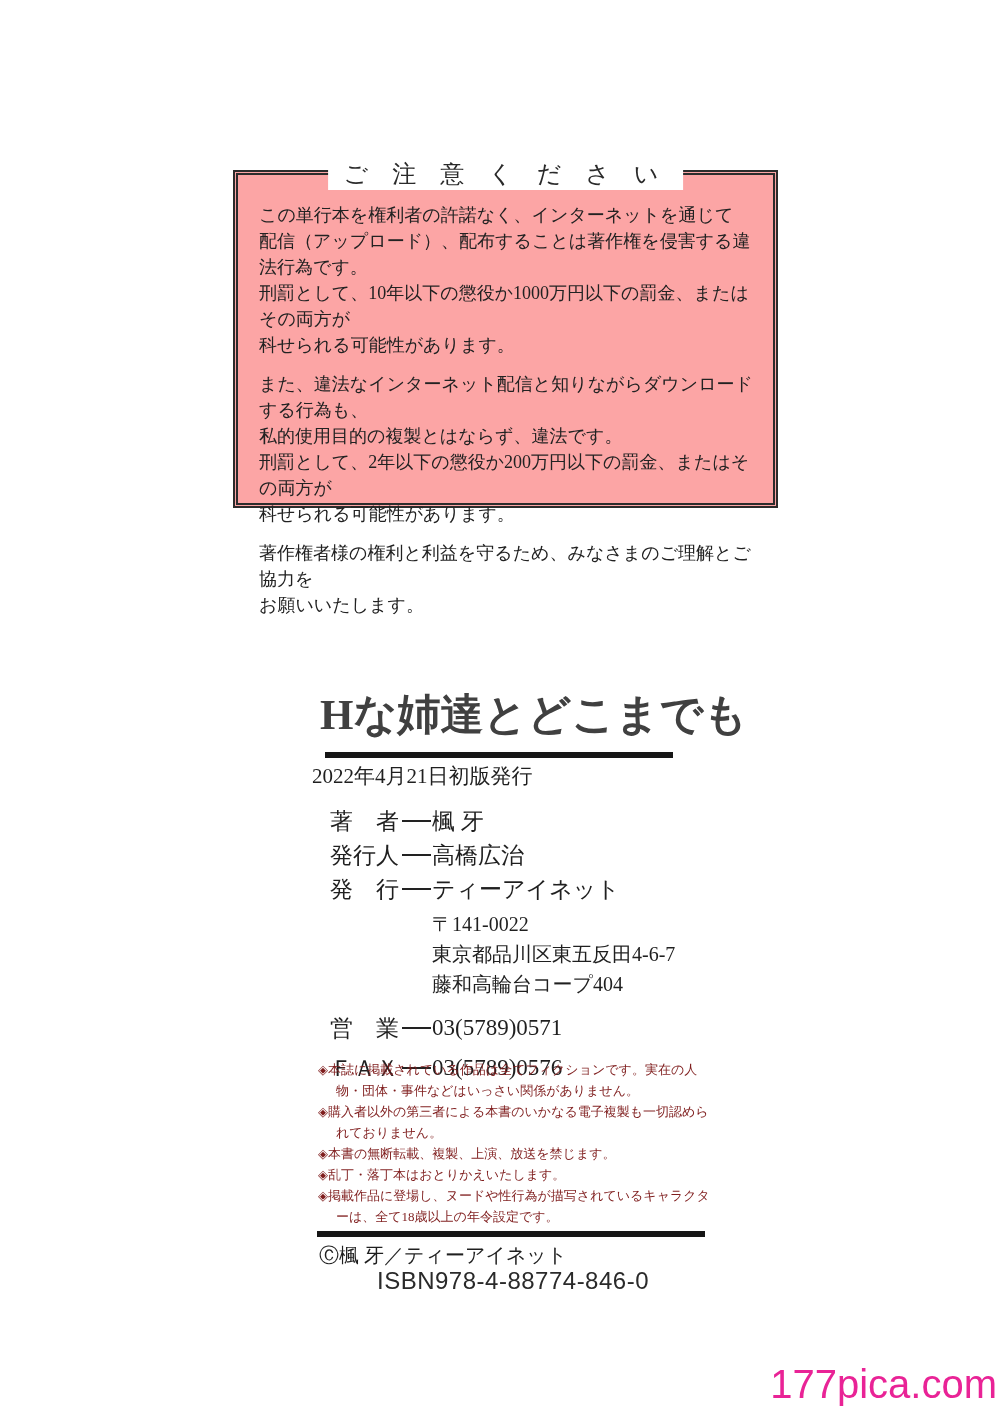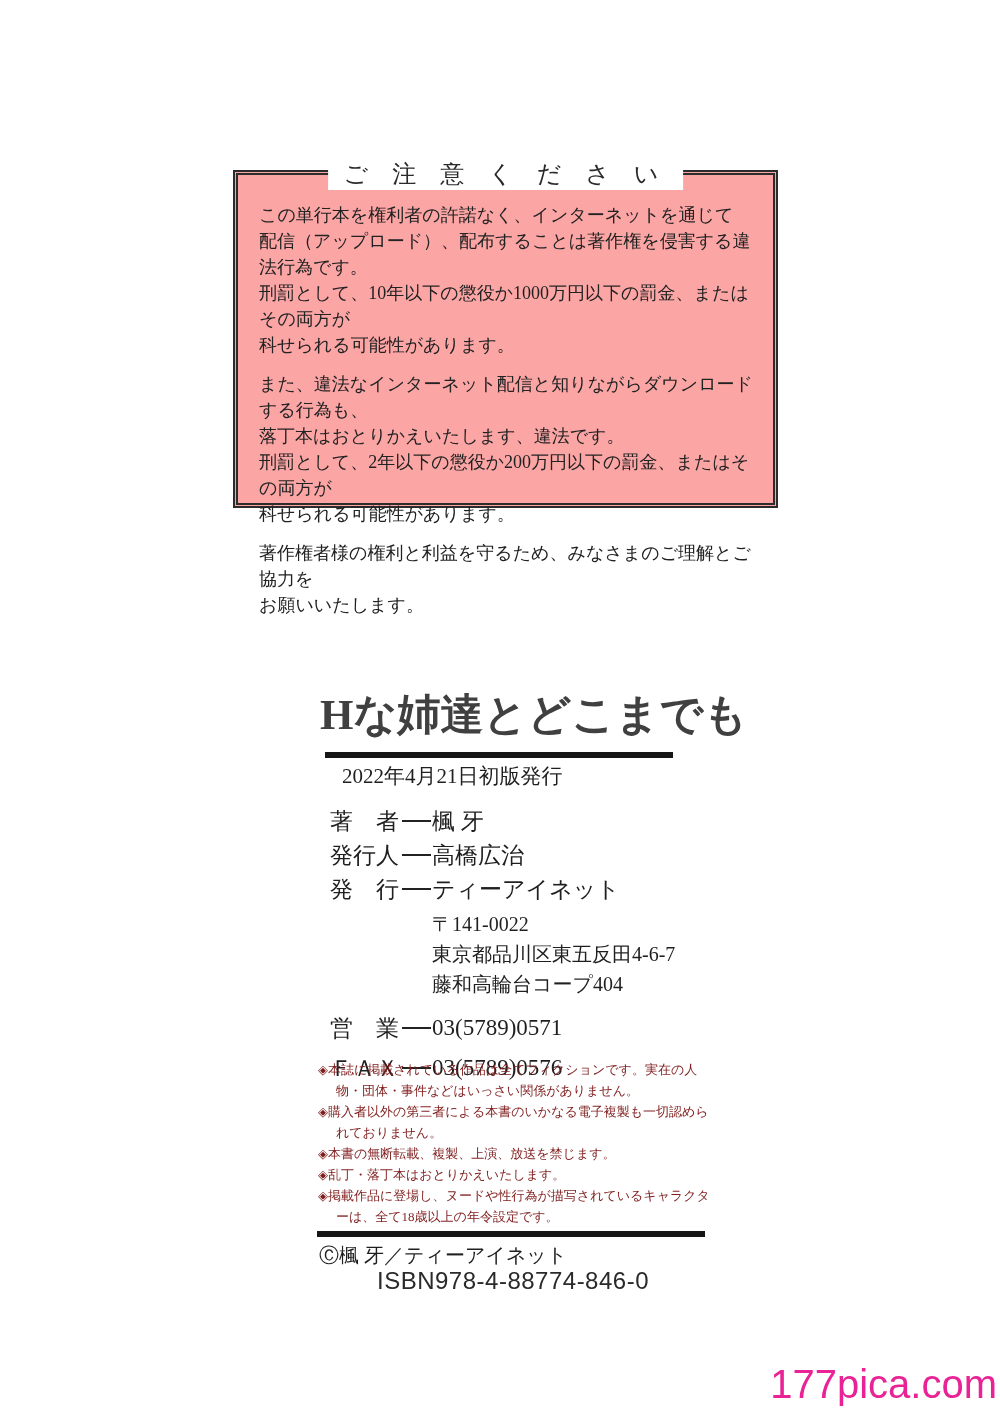--- a/index.html
+++ b/index.html
@@ -51,21 +51,21 @@
     color: #404040;
   }
   .rule-title {
     position: absolute;
     left: 325px; top: 752px;
     width: 348px; height: 6px;
     background: #161616;
   }
   .edition-date {
     position: absolute;
-    left: 342px; top: 762px;
+    left: 312px; top: 762px;
     font-size: 21px;
     white-space: nowrap;
   }
 
   .credits { position: absolute; left: 330px; top: 809px; font-size: 23px; width: 300px; }
   .contacts { position: absolute; left: 330px; top: 1000px; font-size: 23px; width: 310px; }
   .info-row { display: flex; align-items: center; height: 24px; margin-bottom: 10px; }
   .contacts .info-row { margin-bottom: 7px; margin-top: 16px; }
   .info-left { display: flex; align-items: center; flex: 0 0 101px; width: 101px; }
   .info-label { white-space: nowrap; }
@@ -127,21 +127,21 @@
   <div class="notice-title">ご 注 意 く だ さ い</div>
   <div class="notice-body">
     <div class="notice-p">
       <div>この単行本を権利者の許諾なく、インターネットを通じて</div>
       <div>配信（アップロード）、配布することは著作権を侵害する違法行為です。</div>
       <div>刑罰として、10年以下の懲役か1000万円以下の罰金、またはその両方が</div>
       <div>科せられる可能性があります。</div>
     </div>
     <div class="notice-p">
       <div>また、違法なインターネット配信と知りながらダウンロードする行為も、</div>
-      <div>落丁本はおとりかえいたします、違法です。</div>
+      <div>私的使用目的の複製とはならず、違法です。</div>
       <div>刑罰として、2年以下の懲役か200万円以下の罰金、またはその両方が</div>
       <div>科せられる可能性があります。</div>
     </div>
     <div class="notice-p">
       <div>著作権者様の権利と利益を守るため、みなさまのご理解とご協力を</div>
       <div>お願いいたします。</div>
     </div>
   </div>
 </div>
 

